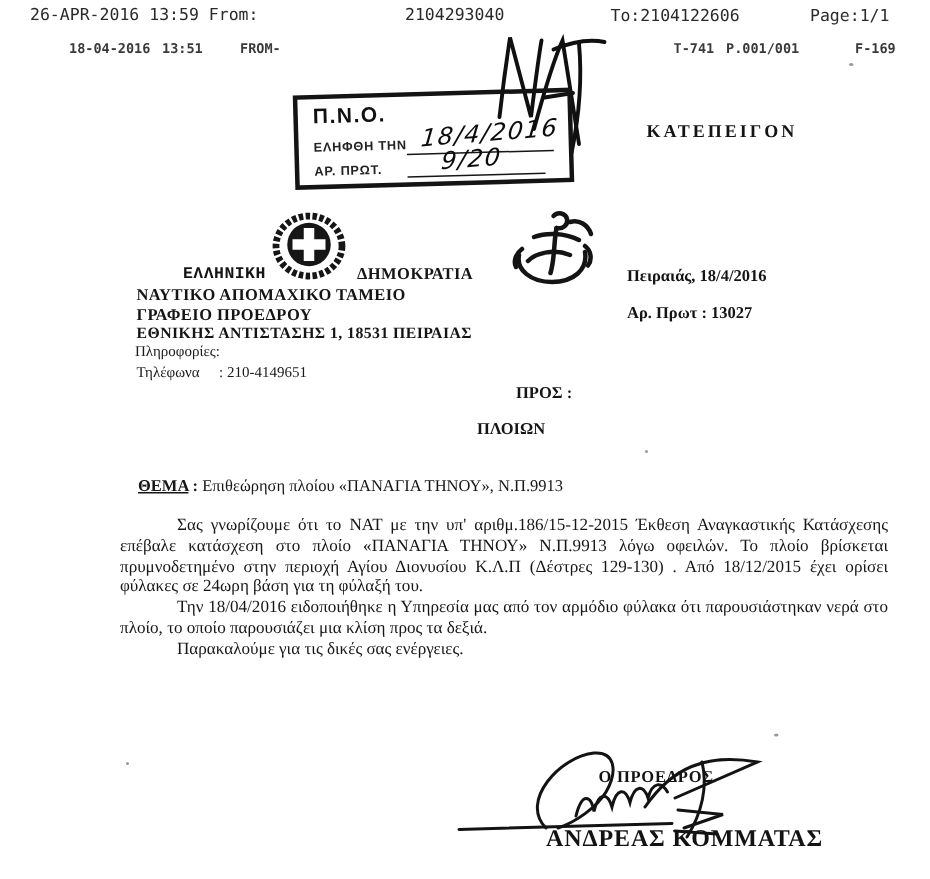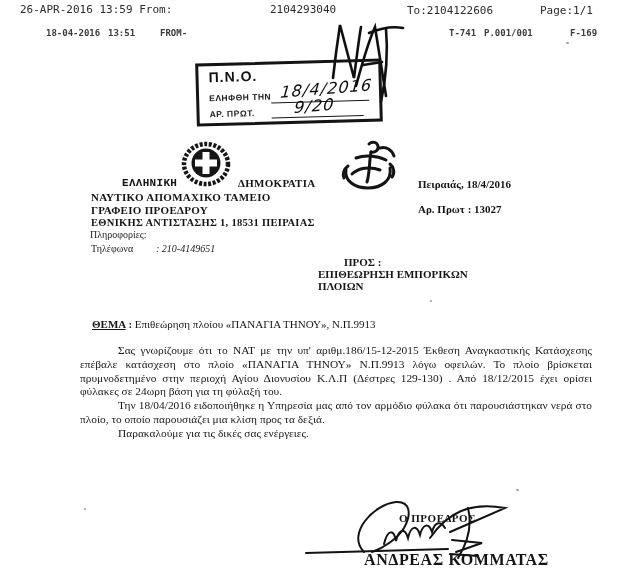--- a/index.html
+++ b/index.html
@@ -76,20 +76,21 @@
 
     <div class="abs stamp-row-label" style="left:10px;top:27px;">ΕΛΗΦΘΗ ΤΗΝ</div>
     <div class="stamp-line" style="left:72px;top:38px;width:98px;"></div>
     <div class="abs hand" style="left:82px;top:16px;font-size:16px;">18/4/2016</div>
 
     <div class="abs stamp-row-label" style="left:10px;top:43px;">ΑΡ.  ΠΡΩΤ.</div>
     <div class="stamp-line" style="left:72px;top:53px;width:92px;"></div>
     <div class="abs hand" style="left:95px;top:33px;font-size:16px;">9/20</div>
   </div>
 
+  <div class="abs urgent" style="left:431px;top:80px;">ΚΑΤΕΠΕΙΓΟΝ</div>
 
   <div class="abs" style="left:181px;top:141px;">
     <svg width="50" height="48" viewBox="0 0 50 48">
       <ellipse cx="25" cy="23" rx="22" ry="20" fill="none" stroke="#161616" stroke-width="4.5" stroke-dasharray="3 1.6"></ellipse>
       <circle cx="25" cy="22" r="14.5" fill="#161616"></circle>
       <rect x="21.5" y="11" width="7" height="22" fill="#ffffff"></rect>
       <rect x="14" y="18.5" width="22" height="7" fill="#ffffff"></rect>
     </svg>
   </div>
 
@@ -108,27 +109,26 @@
     </svg>
   </div>
 
   <div class="abs lh" style="left:122px;top:177px;font-family:Liberation Mono, monospace;">ΕΛΛΗΝΙΚΗ</div>
   <div class="abs lh" style="left:238px;top:177px;">ΔΗΜΟΚΡΑΤΙΑ</div>
   <div class="abs lh" style="left:91px;top:191px;">ΝΑΥΤΙΚΟ ΑΠΟΜΑΧΙΚΟ ΤΑΜΕΙΟ</div>
   <div class="abs lh" style="left:91px;top:204px;">ΓΡΑΦΕΙΟ ΠΡΟΕΔΡΟΥ</div>
   <div class="abs lh" style="left:91px;top:217px;font-weight:600;font-size:10.5px;">ΕΘΝΙΚΗΣ ΑΝΤΙΣΤΑΣΗΣ 1, 18531 ΠΕΙΡΑΙΑΣ</div>
   <div class="abs lh-small" style="left:90px;top:229px;">Πληροφορίες:</div>
   <div class="abs lh-small" style="left:91px;top:243px;">Τηλέφωνα</div>
-  <div class="abs lh-small" style="left:156px;top:243px;font-style:italic;">: 210-4149651</div>
+  <div class="abs lh-small" style="left:146px;top:243px;">: 210-4149651</div>
 
   <div class="abs meta" style="left:418px;top:178px;">Πειραιάς, 18/4/2016</div>
   <div class="abs meta" style="left:418px;top:203px;">Αρ. Πρωτ : 13027</div>
 
   <div class="abs pros" style="left:344px;top:256px;">ΠΡΟΣ :</div>
-  <div class="abs pros" style="left:318px;top:268px;">ΕΠΙΘΕΩΡΗΣΗ ΕΜΠΟΡΙΚΩΝ</div>
   <div class="abs pros" style="left:318px;top:280px;">ΠΛΟΙΩΝ</div>
 
   <div class="abs subject-line" style="left:92px;top:318px;">
     <span class="b u">ΘΕΜΑ</span><span class="b"> : </span><span>Επιθεώρηση πλοίου «ΠΑΝΑΓΙΑ ΤΗΝΟΥ», Ν.Π.9913</span>
   </div>
 
   <div class="bodytext">
     <p>Σας γνωρίζουμε ότι το ΝΑΤ με την υπ' αριθμ.186/15-12-2015 Έκθεση Αναγκαστικής Κατάσχεσης επέβαλε κατάσχεση στο πλοίο «ΠΑΝΑΓΙΑ ΤΗΝΟΥ» Ν.Π.9913 λόγω οφειλών. Το πλοίο βρίσκεται πρυμνοδετημένο στην περιοχή Αγίου Διονυσίου Κ.Λ.Π (Δέστρες 129-130) . Από 18/12/2015 έχει ορίσει φύλακες σε 24ωρη βάση για τη φύλαξή του.</p>
     <p>Την 18/04/2016 ειδοποιήθηκε η Υπηρεσία μας από τον αρμόδιο φύλακα ότι παρουσιάστηκαν νερά στο πλοίο, το οποίο παρουσιάζει μια κλίση προς τα δεξιά.</p>
     <p>Παρακαλούμε για τις δικές σας ενέργειες.</p>

